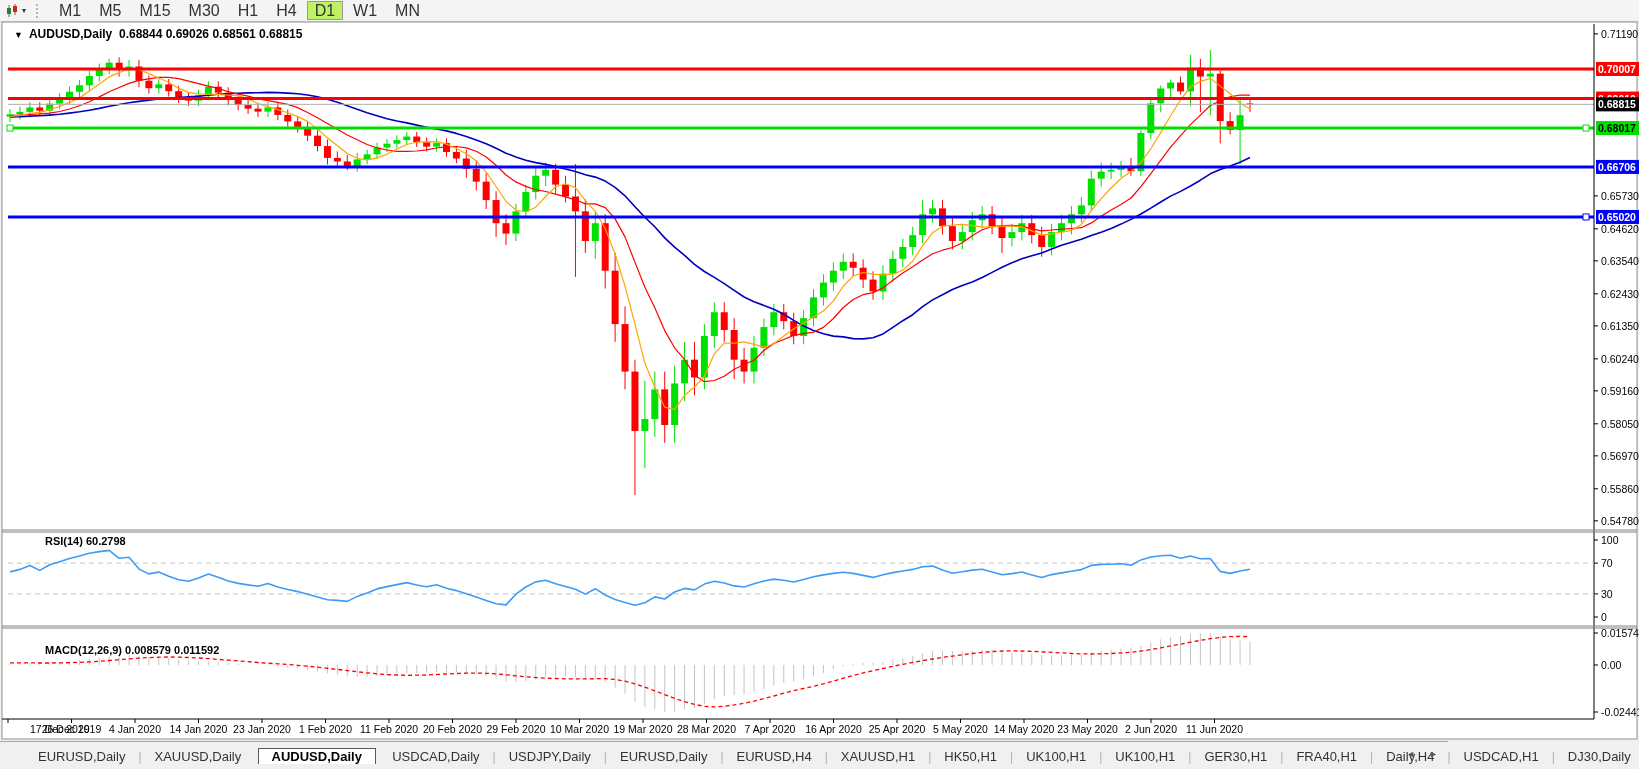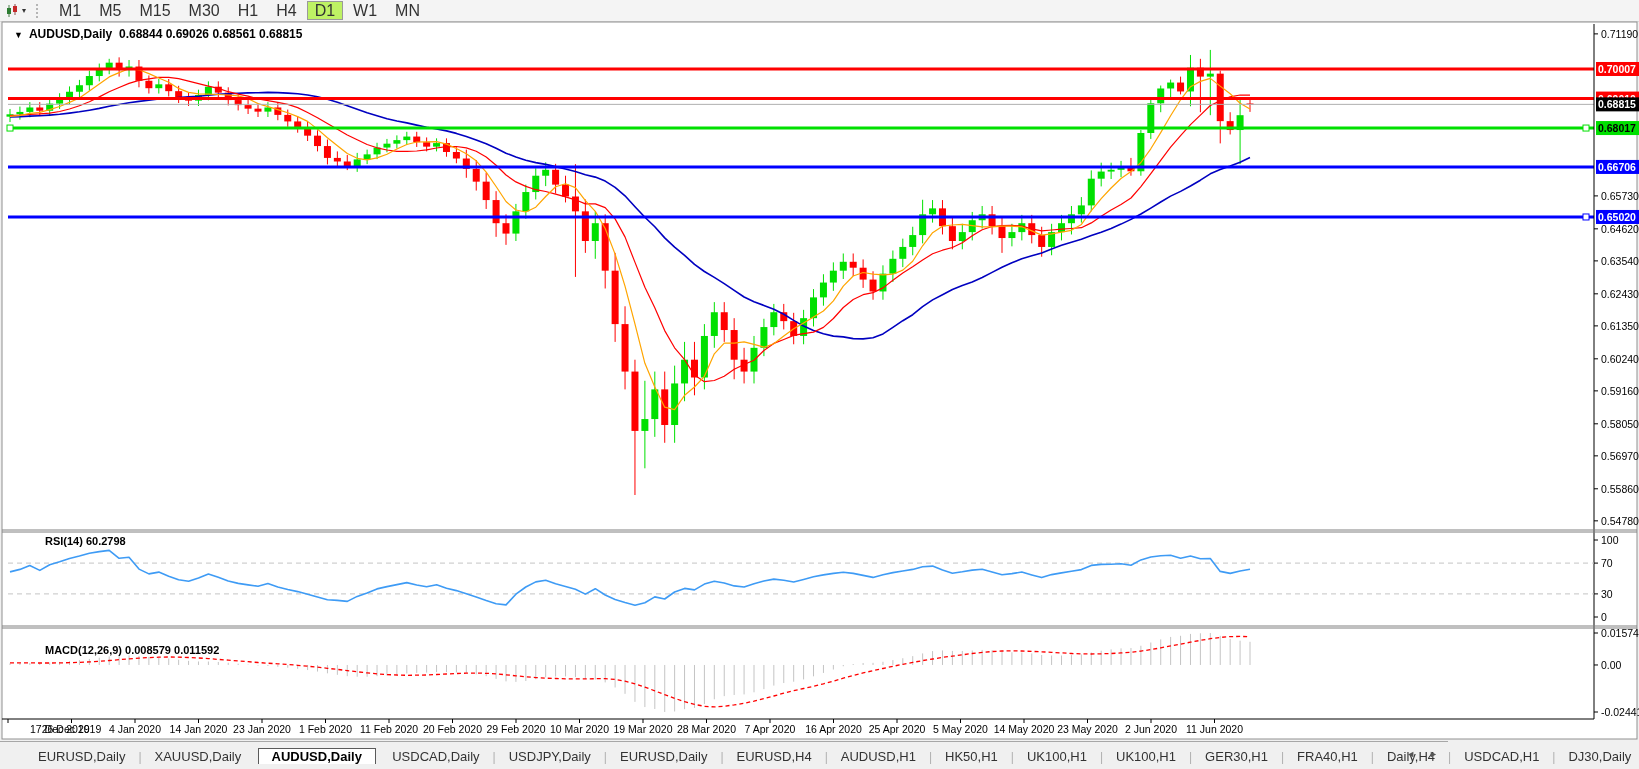--- a/index.html
+++ b/index.html
@@ -570,21 +570,21 @@
       <div class="tab active">AUDUSD,Daily</div>
       <span class="tabsep">&nbsp;</span>
       <div class="tab">USDCAD,Daily</div>
       <span class="tabsep">|</span>
       <div class="tab">USDJPY,Daily</div>
       <span class="tabsep">|</span>
       <div class="tab">EURUSD,Daily</div>
       <span class="tabsep">|</span>
       <div class="tab">EURUSD,H4</div>
       <span class="tabsep">|</span>
-      <div class="tab">AUDUSD,H1</div>
+      <div class="tab">XAUUSD,H1</div>
       <span class="tabsep">|</span>
       <div class="tab">HK50,H1</div>
       <span class="tabsep">|</span>
       <div class="tab">UK100,H1</div>
       <span class="tabsep">|</span>
       <div class="tab">UK100,H1</div>
       <span class="tabsep">|</span>
       <div class="tab">GER30,H1</div>
       <span class="tabsep">|</span>
       <div class="tab">FRA40,H1</div>

